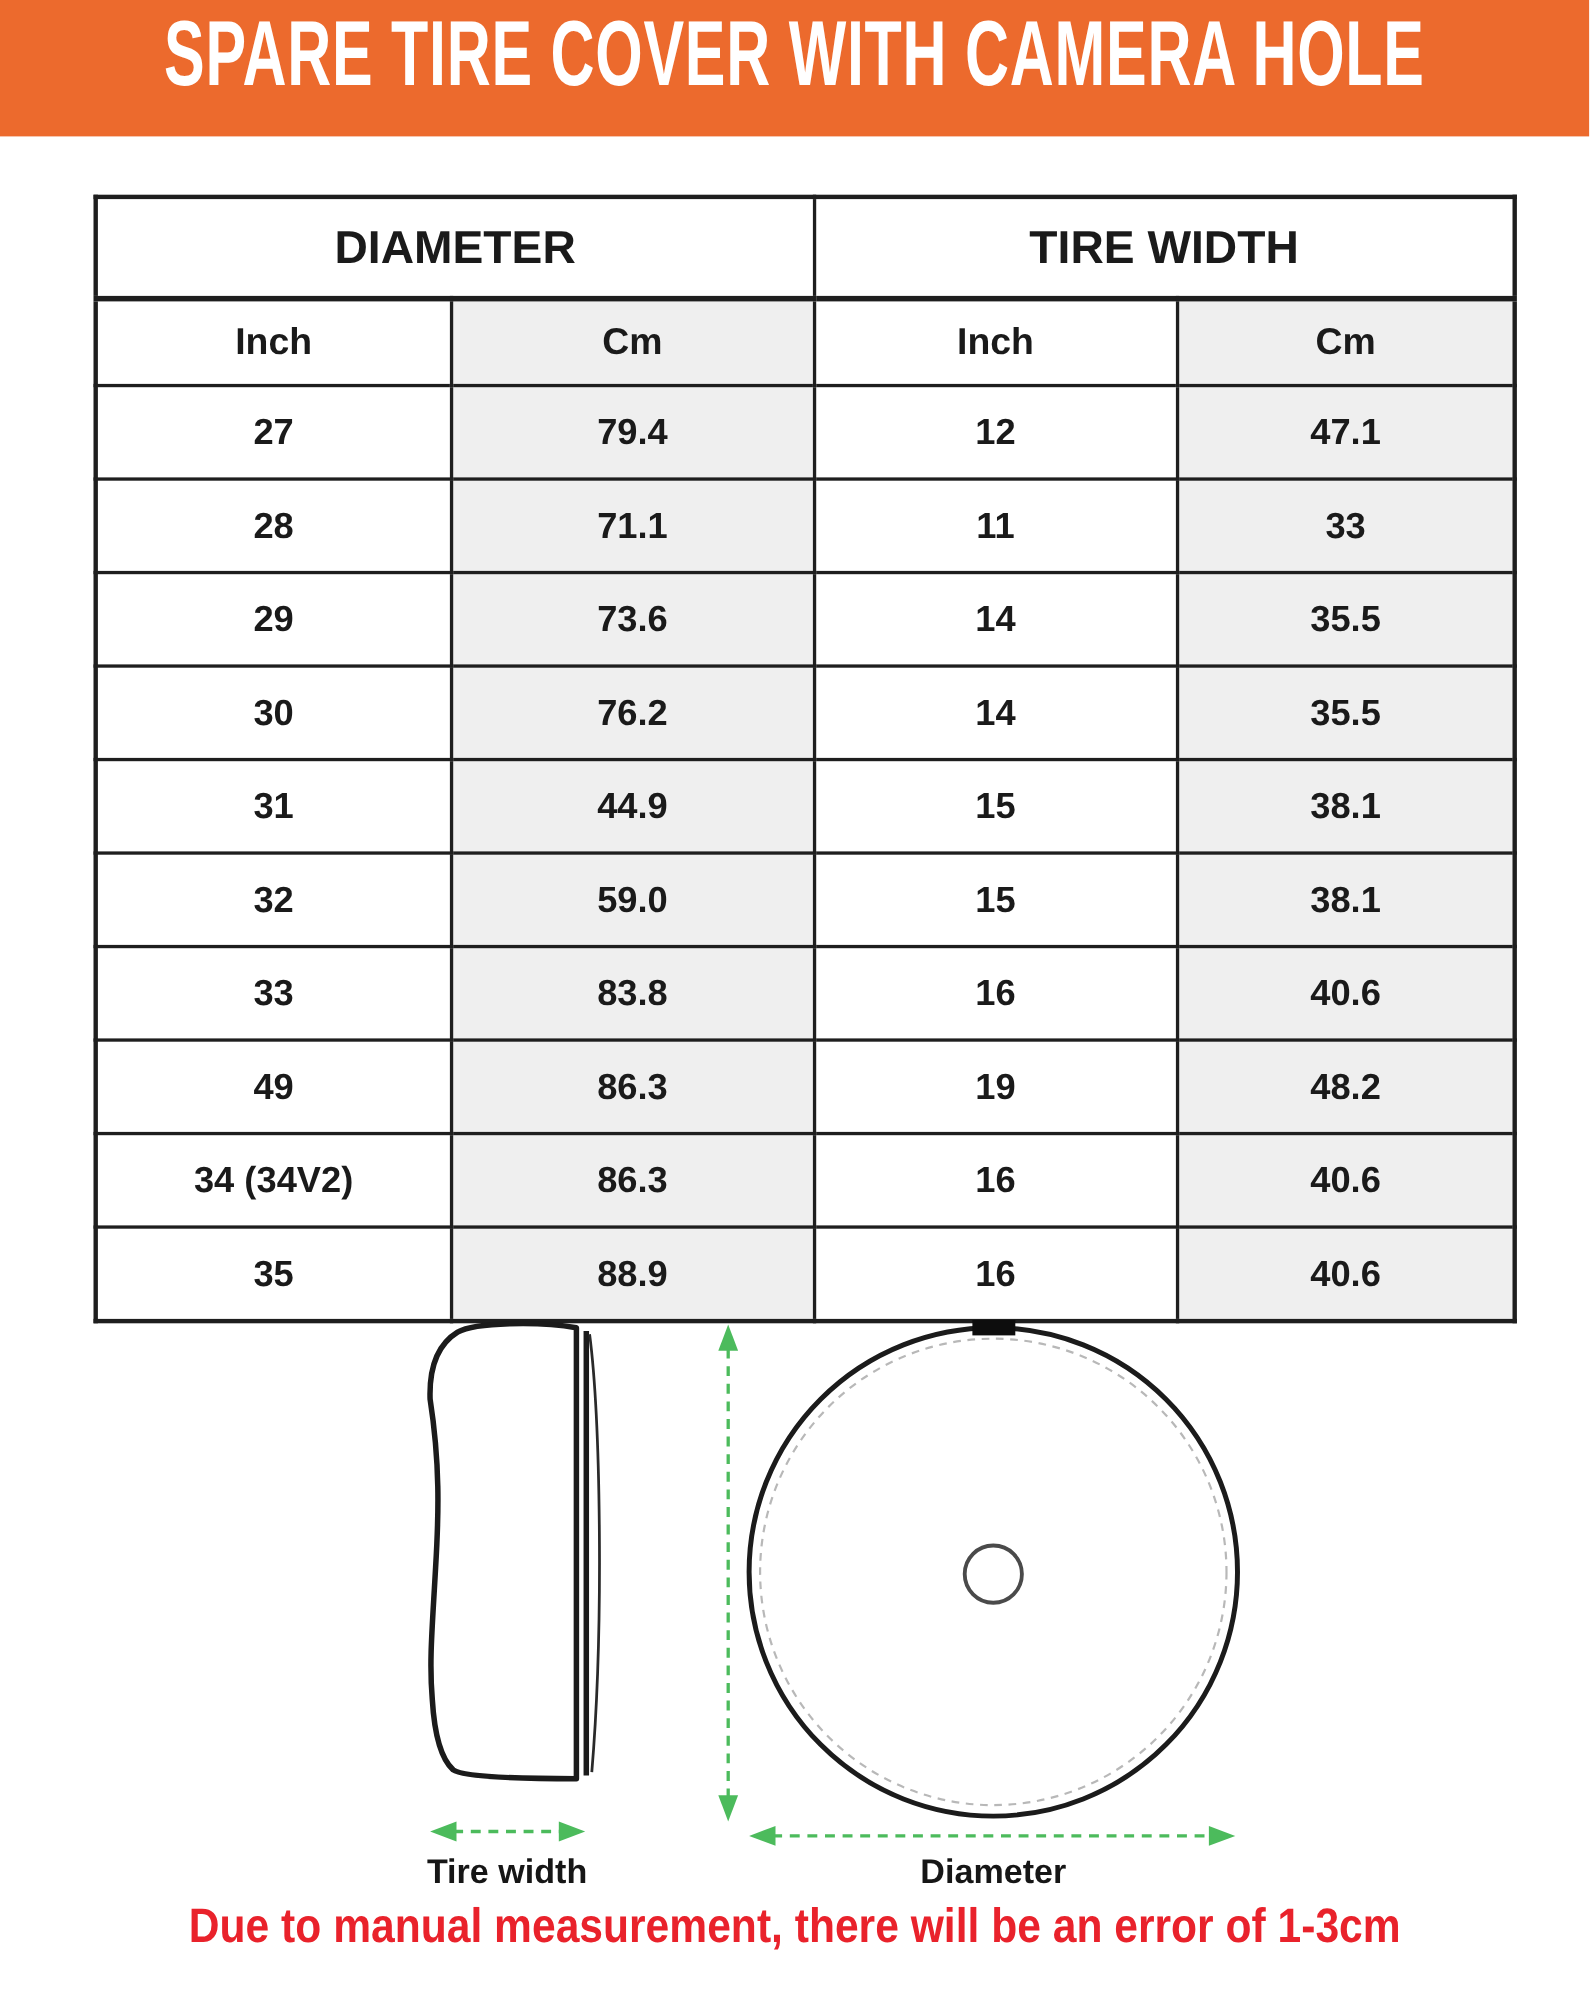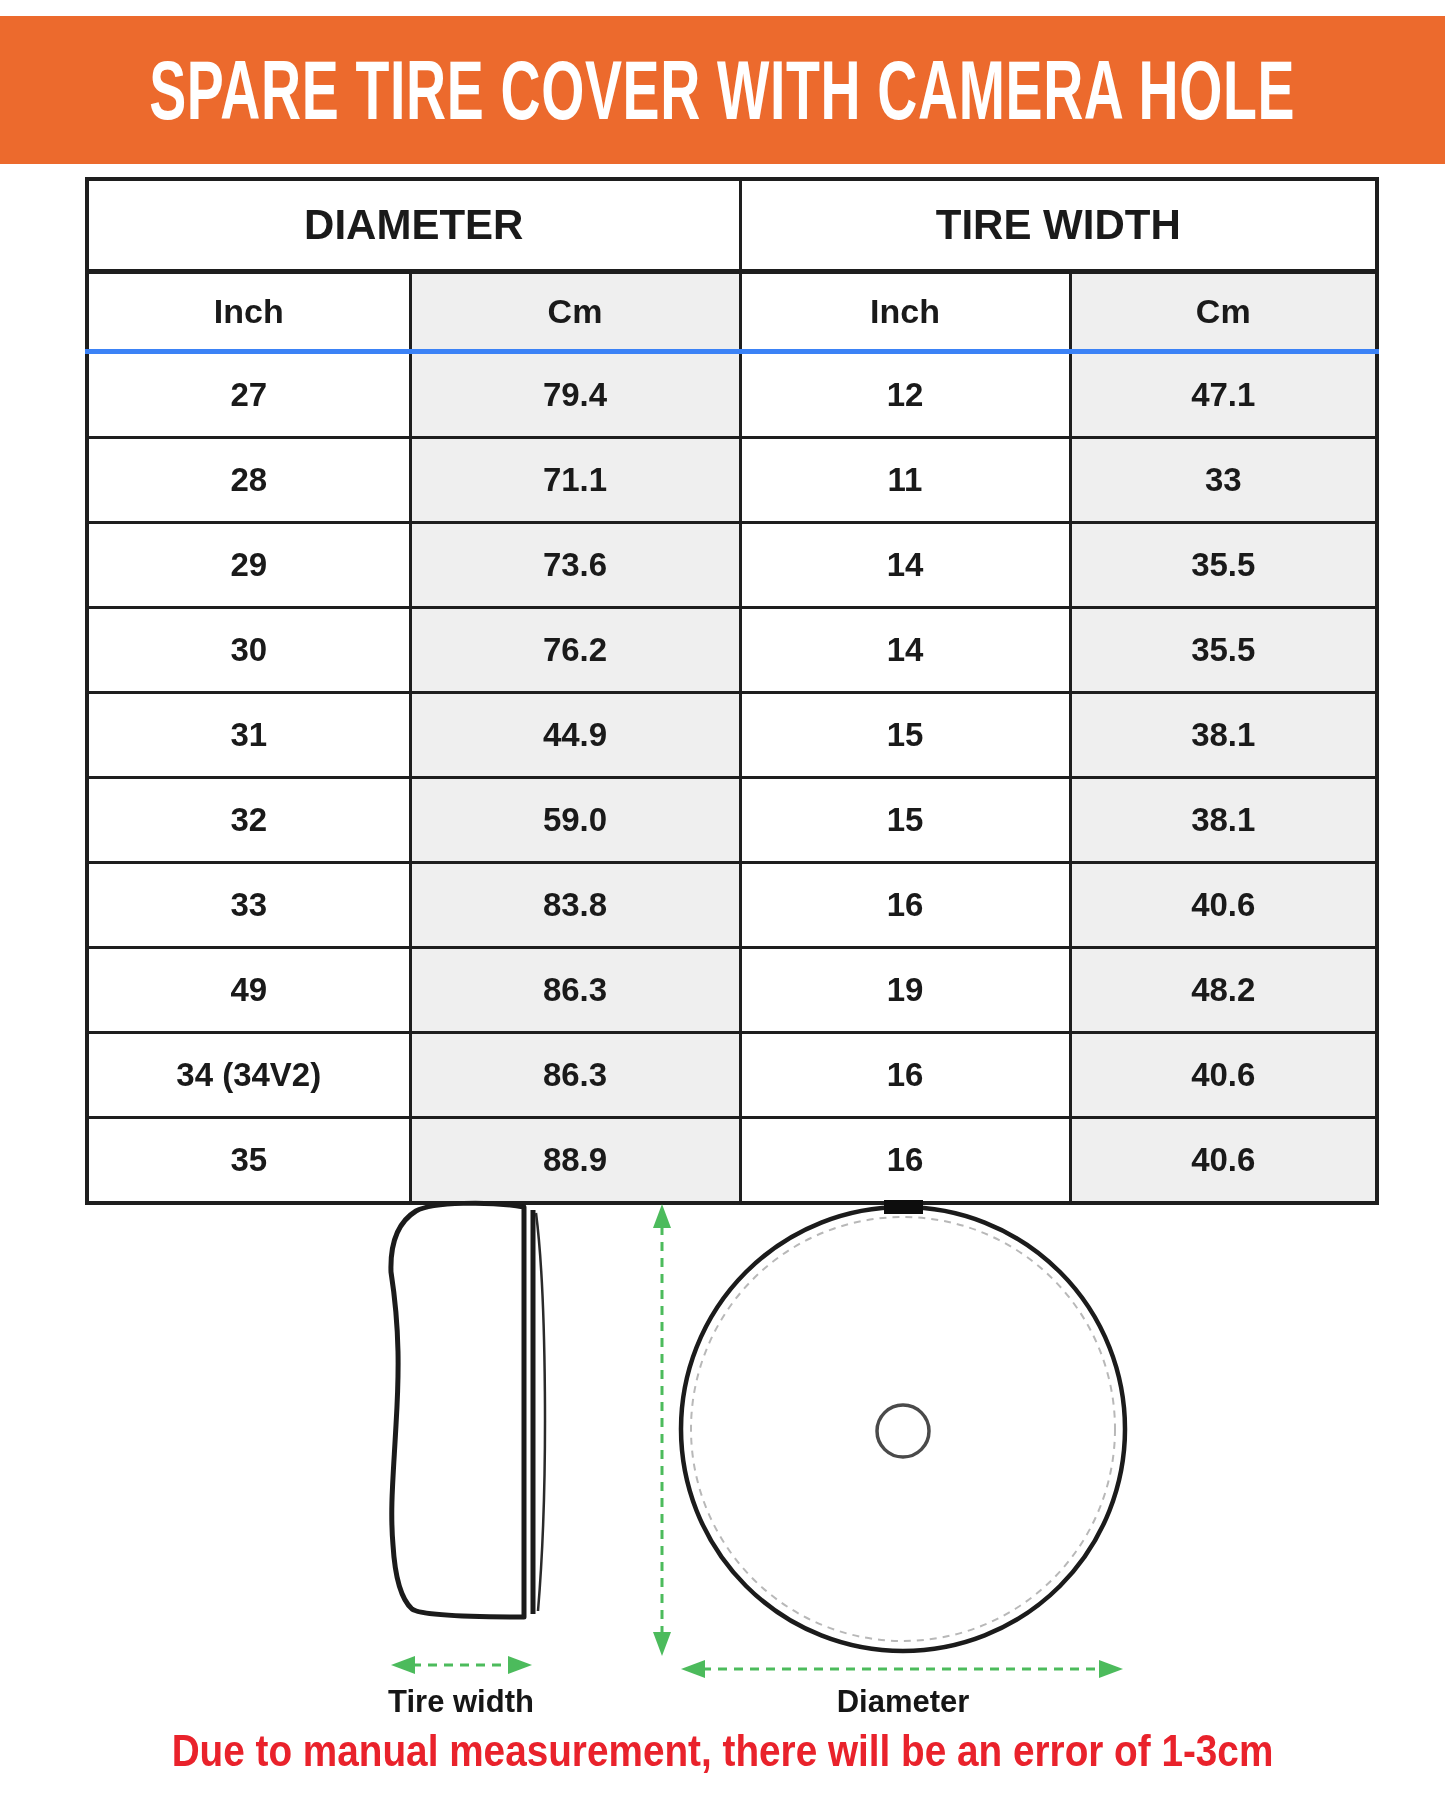--- a/index.html
+++ b/index.html
@@ -5,23 +5,23 @@
   html,body{margin:0;padding:0;background:#ffffff;}
   .page{
     position:relative;
     width:1445px;height:1809px;
     background:#ffffff;
     font-family:"Liberation Sans",sans-serif;
     overflow:hidden;
   }
   
   .banner{
-    position:absolute;left:0;top:16px;width:1445px;height:148px;
+    position:absolute;left:0;top:0;width:1445px;height:124px;
     background:#EC6A2D;
-    display:flex;align-items:center;justify-content:center;
+    display:flex;align-items:flex-start;justify-content:center;
   }
   .banner-title{
     margin:0;
     color:#ffffff;
     font-size:84px;
     font-weight:800;
     letter-spacing:1px;
     white-space:nowrap;
     transform:scaleX(0.66);
     transform-origin:50% 50%;
@@ -46,21 +46,21 @@
     height:88px;
     font-size:42px;
     font-weight:800;
     border-bottom:5px solid #1e1e1e;
     background:#ffffff;
   }
   .size-table .sub-row th{
     height:75px;
     font-size:34px;
     font-weight:800;
-    border-bottom:5px solid #3b82f6;
+    border-bottom:1px solid #3b82f6;
   }
   .size-table tbody td{
     height:82px;
     font-size:33px;
     font-weight:700;
   }
   .col-gray{background:#EFEFEF;}
   .col-white{background:#ffffff;}
   
   .diagram{position:absolute;left:0;top:1180px;}

